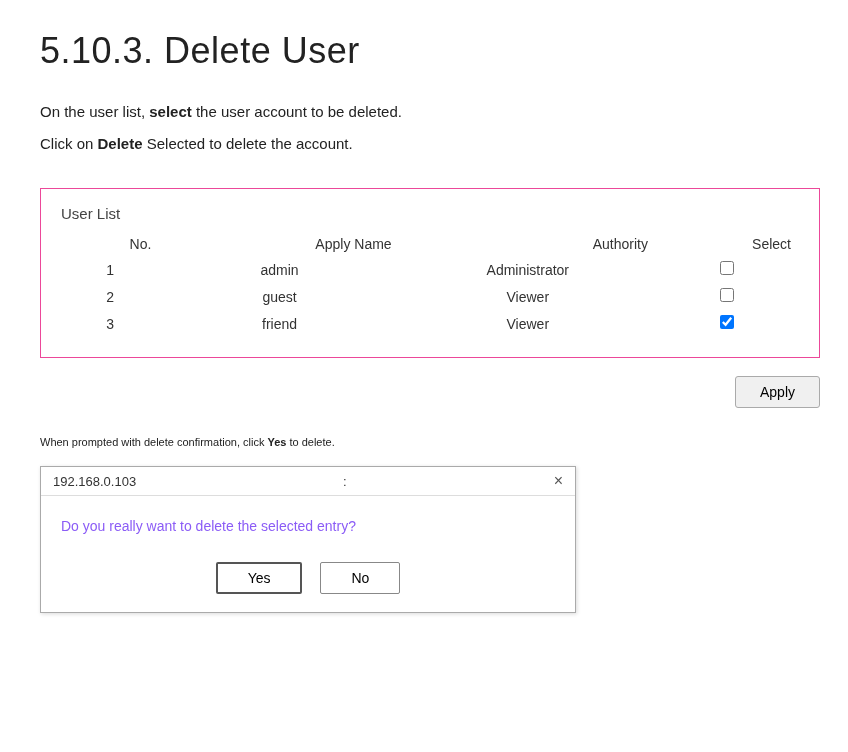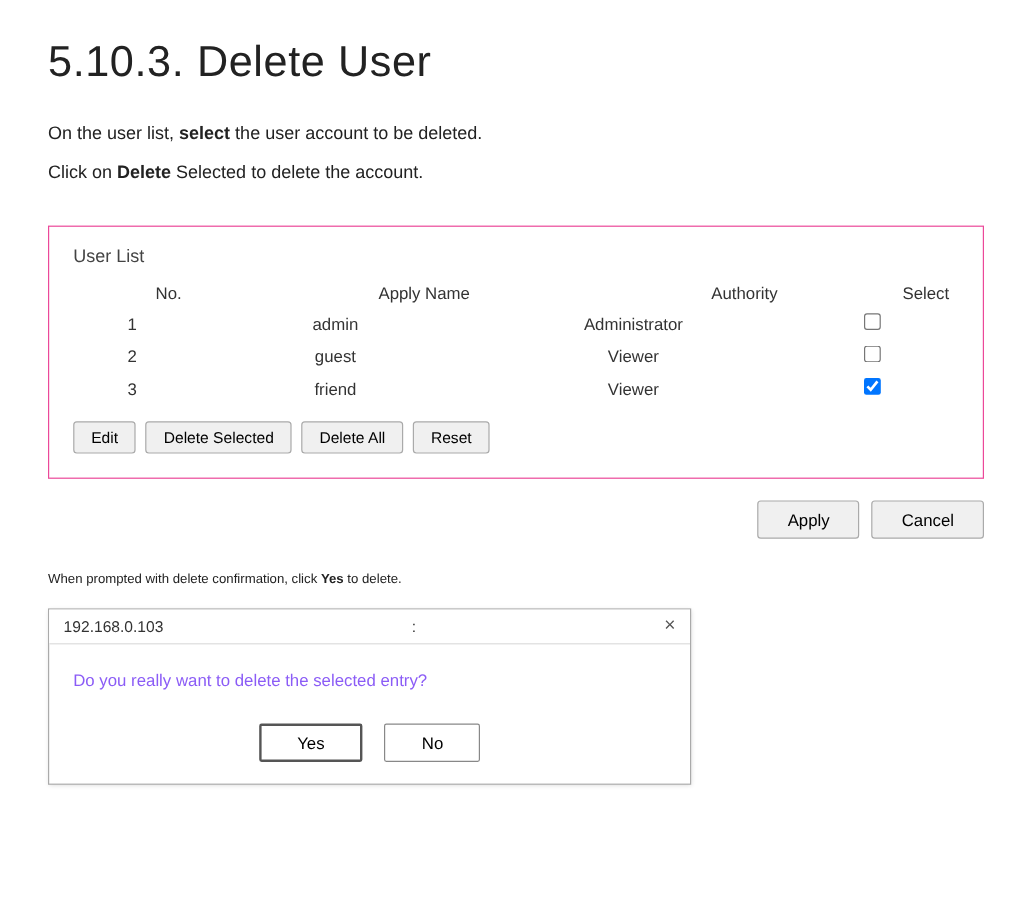--- a/index.html
+++ b/index.html
@@ -205,32 +205,25 @@
       </tr>
       <tr>
         <td>3</td>
         <td>friend</td>
         <td>Viewer</td>
         <td><input type="checkbox" checked="" style=""></td>
       </tr>
     </tbody>
   </table>
 
-  <div class="action-buttons">
-    <button>Edit</button>
-    <button>Delete Selected</button>
-    <button>Delete All</button>
-    <button>Reset</button>
-  </div>
 </div>
 
 
 <div class="apply-cancel-row">
   <button>Apply</button>
-  <button>Cancel</button>
 </div>
 
 
 <p class="confirm-text">
   When prompted with delete confirmation, click <b>Yes</b> to delete.
 </p>
 
 
 <div class="dialog-box">
   <div class="dialog-header">

